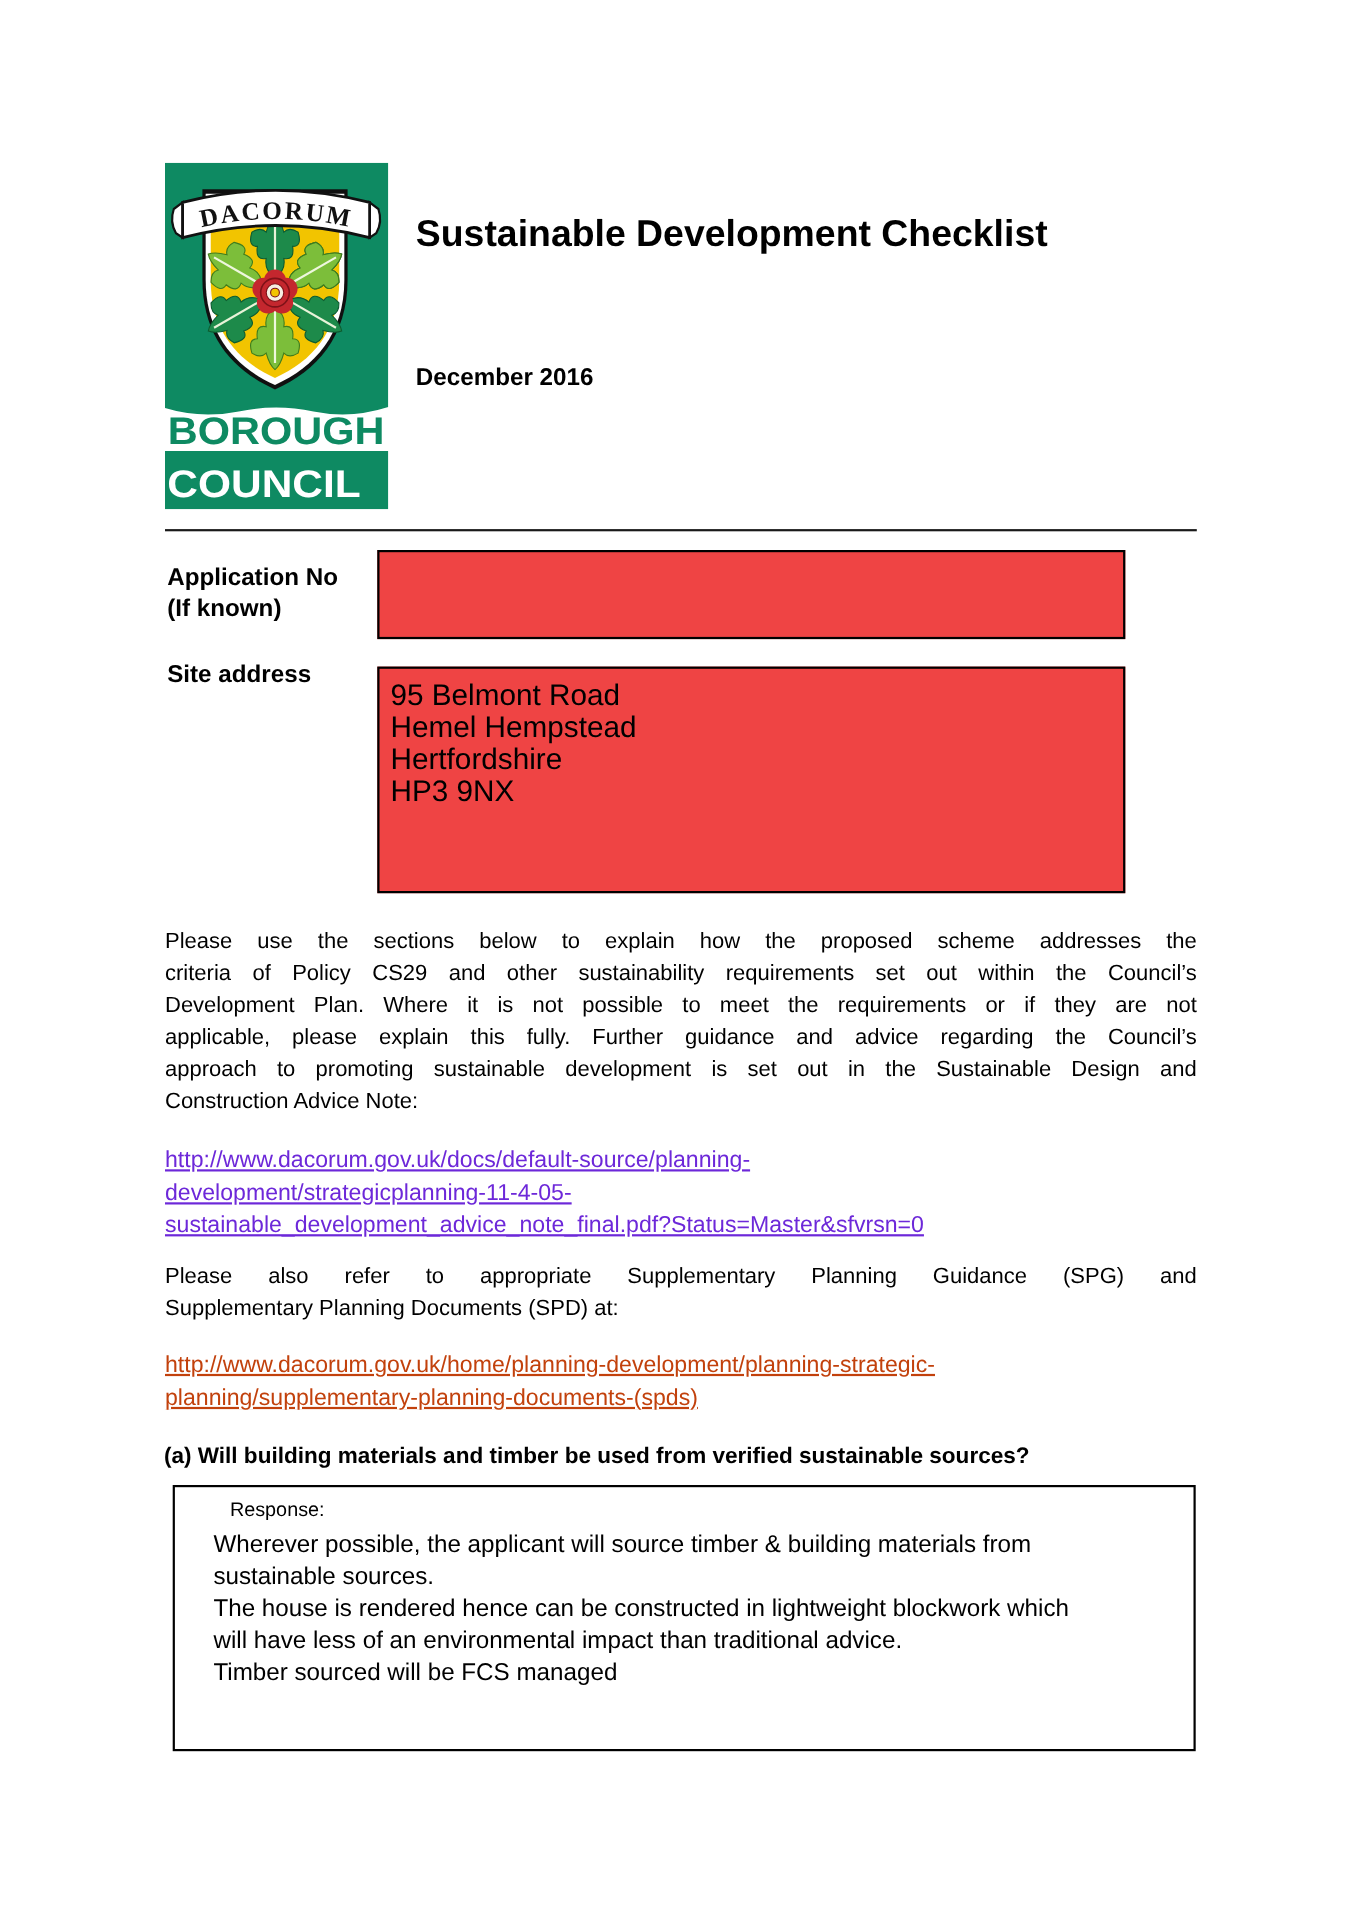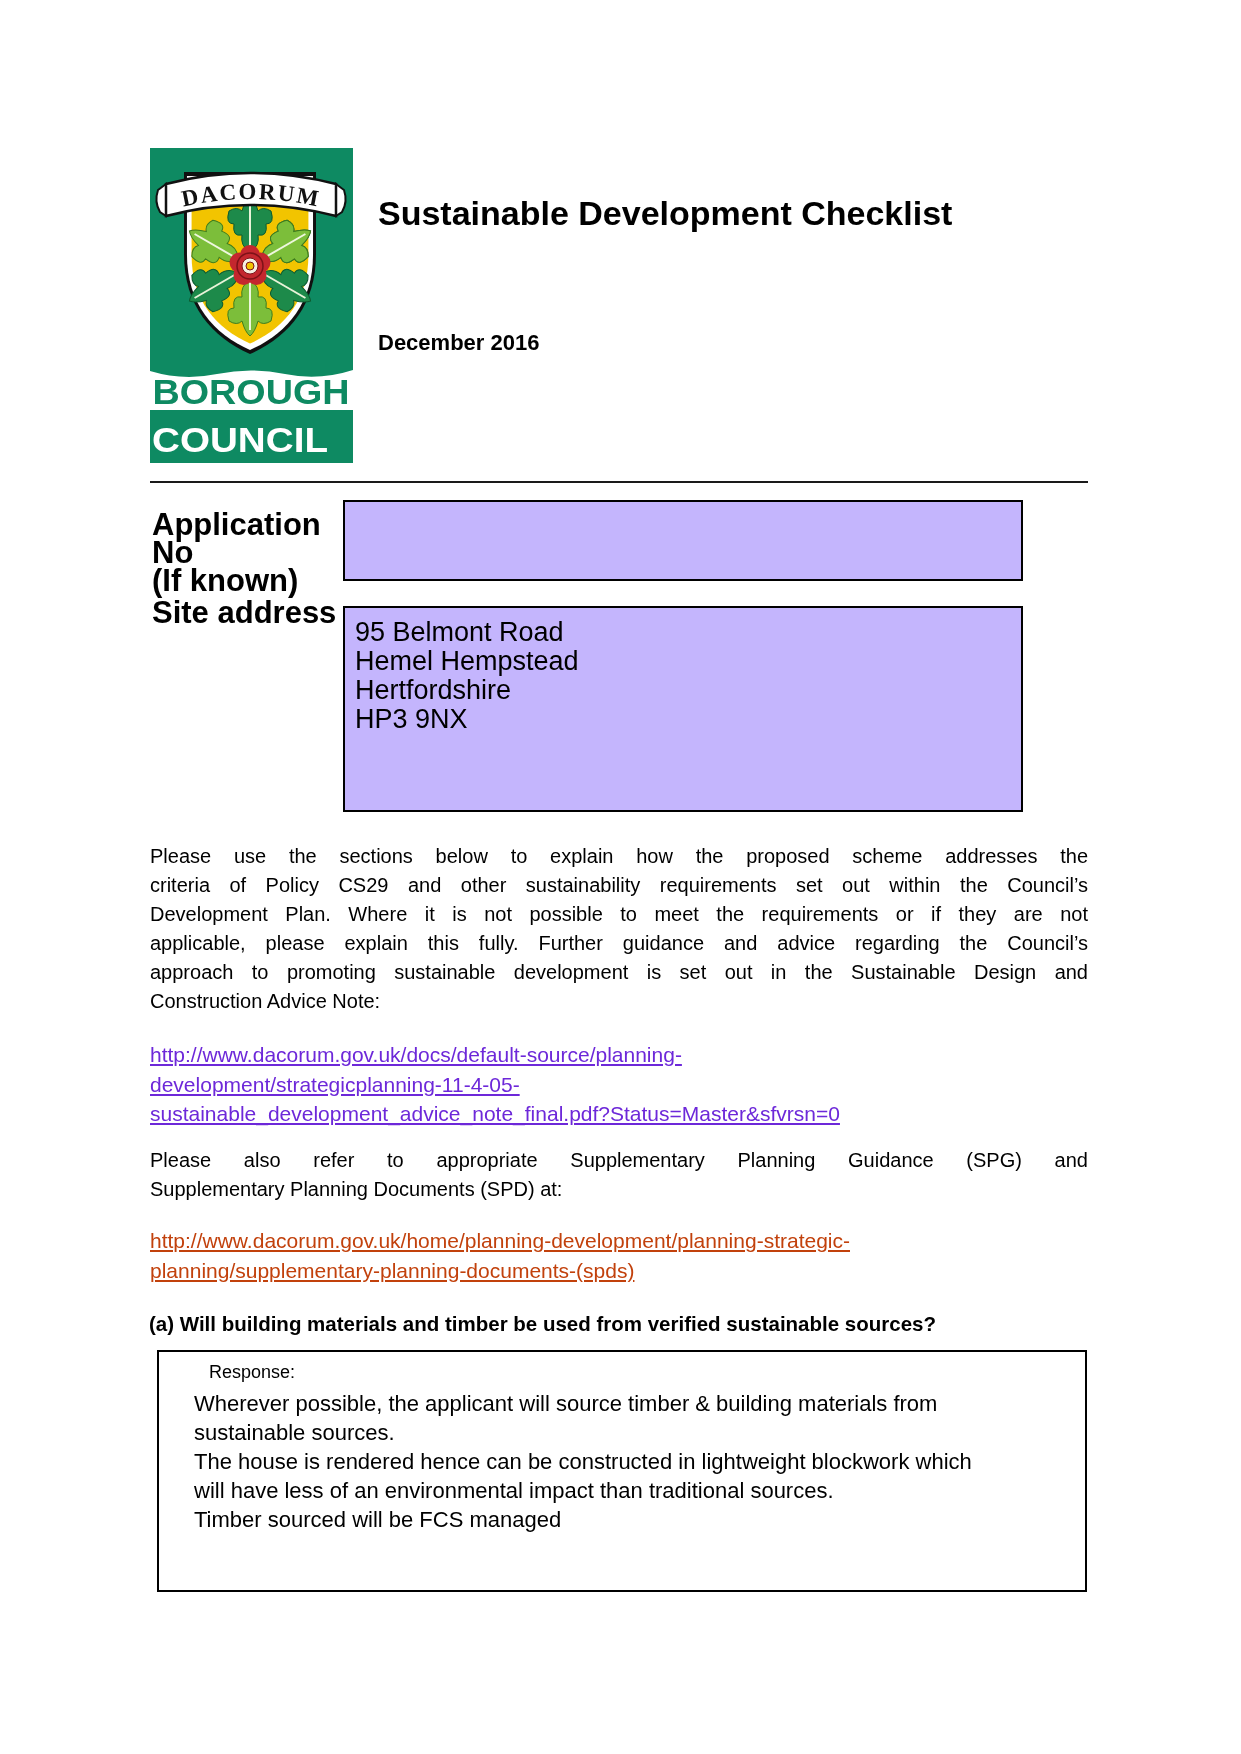--- a/index.html
+++ b/index.html
@@ -9,22 +9,22 @@
     overflow:hidden;
   }
   .abs { position:absolute; }
 
   
   .doc-title { font-size:34px; font-weight:bold; letter-spacing:0; white-space:nowrap; }
   .doc-date  { font-size:22px; font-weight:bold; white-space:nowrap; }
   .rule { background:#1a1a1a; height:2px; }
 
   
-  .field-label { font-size:31px; font-weight:bold; line-height:28px; }
-  .field-box { border:2px solid #000; background:#c4b5fd; box-sizing:border-box; }
+  .field-label { font-size:22px; font-weight:bold; line-height:28px; }
+  .field-box { border:2px solid #000; background:#ef4444; box-sizing:border-box; }
   .addr-lines { padding:10px 0 0 10px; font-size:27px; line-height:29px; }
   .addr-lines .ln { white-space:nowrap; }
 
   
   .para { font-size:20px; line-height:29px; }
   .para .ln { text-align:justify; text-align-last:justify; }
   .para .ln-last { text-align-last:left; }
   .linkblock { font-size:21px; line-height:29.5px; text-decoration:underline; cursor:pointer; }
   .linkblock .ln { white-space:nowrap; }
   .qa-heading { font-size:20.5px; font-weight:bold; white-space:nowrap; }
@@ -153,18 +153,18 @@
     </div>
 
   <div class="abs qa-heading" style="left:149px; top:1312px;">(a) Will building materials and timber be used from verified sustainable sources?</div>
 
   <div class="abs resp-box" style="left:157px; top:1350px; width:930px; height:242px;padding-left:26px;">
     <div class="resp-label">Response:</div>
     <div class="resp-lines">
         <div class="ln">Wherever possible, the applicant will source timber &amp; building materials from</div>
         <div class="ln">sustainable sources.</div>
         <div class="ln">The house is rendered hence can be constructed in lightweight blockwork which</div>
-        <div class="ln">will have less of an environmental impact than traditional sources.</div>
+        <div class="ln">will have less of an environmental impact than traditional advice.</div>
         <div class="ln">Timber sourced will be FCS managed</div>
       </div>
   </div>
 
 </div>
 
 </body></html>

